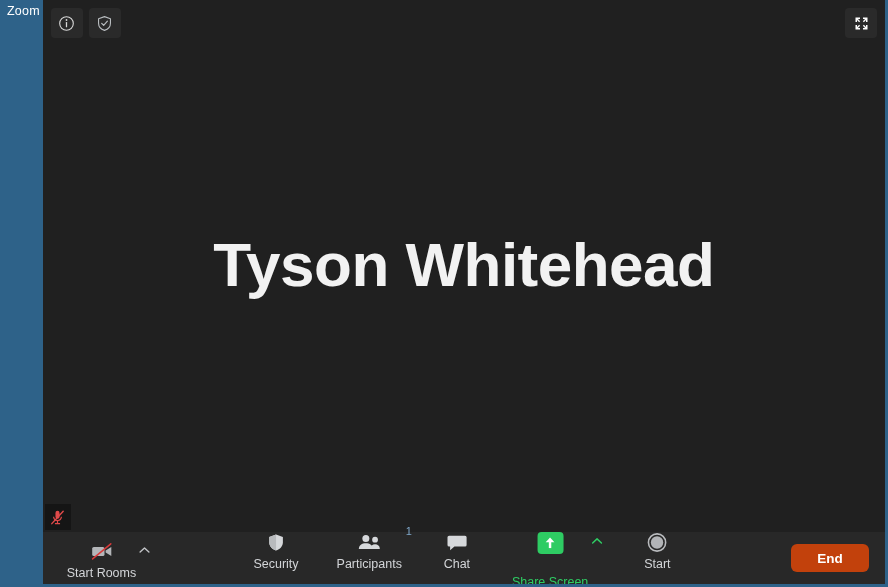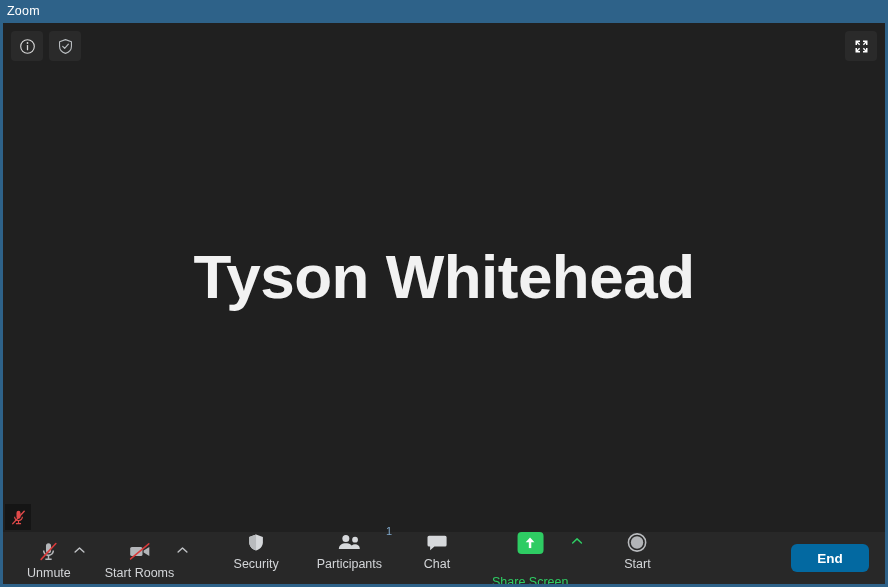--- a/index.html
+++ b/index.html
@@ -6,21 +6,21 @@
   html, body {
     width:888px; height:587px;
     background:#0e0e0e;
     font-family:"Liberation Sans", sans-serif;
     overflow:hidden;
   }
   #window {
     position:relative;
     width:888px; height:587px;
     background:#2e6289;
-    display:flex; flex-direction:column;
+    display:flex; flex-direction:row;
   }
   
   #titlebar {
     height:23px;
     background:#2e6289;
     display:flex; align-items:center;
     padding-left:7px;
     flex:0 0 23px;
   }
   #titlebar .title {
@@ -152,21 +152,21 @@
     color:#7fa7c9;
     line-height:1;
   }
   .share-box {
     width:26px; height:22px;
     background:#2ecc63;
     border-radius:4px;
     display:flex; align-items:center; justify-content:center;
   }
   #end-button {
-    background:#0369a1;
+    background:#c2410c;
     color:#ffffff;
     font-size:13.5px;
     font-weight:bold;
     border:none;
     border-radius:6px;
     width:78px;
     height:28px;
     cursor:pointer;
     font-family:"Liberation Sans", sans-serif;
   }
@@ -224,41 +224,20 @@
           <line x1="3.3" y1="17.2" x2="16.7" y2="2.6" stroke="#e04a4a" stroke-width="1.7" stroke-linecap="round"></line>
         </svg>
       </div>
 
     </div>
 
     <div id="toolbar">
 
       <div class="tb-left">
 
-        <div class="tb-group">
-          <div class="tb-item">
-            <span class="tb-icon">
-              <svg width="21" height="21" viewBox="0 0 20 20">
-                <g fill="#b4b6b9">
-                  <rect x="7.6" y="2.2" width="4.8" height="9.4" rx="2.4"></rect>
-                  <path d="M4.7 9 H6.1 C6.1 11.2 7.8 12.9 10 12.9 C12.2 12.9 13.9 11.2 13.9 9 H15.3
-                           C15.3 11.7 13.3 13.9 10.7 14.2 V16.6 H13 V18 H7 V16.6 H9.3 V14.2
-                           C6.7 13.9 4.7 11.7 4.7 9 Z"></path>
-                </g>
-                <line x1="3" y1="17.5" x2="17" y2="2.4" stroke="#d93a3a" stroke-width="1.5" stroke-linecap="round"></line>
-              </svg>
-            </span>
-            <span class="tb-label">Unmute</span>
-          </div>
-          <span class="chev">
-            <svg width="11" height="8" viewBox="0 0 12 8">
-              <path d="M1.2 6.2 L6 1.7 L10.8 6.2" fill="none" stroke="#c2c4c7" stroke-width="1.5" stroke-linecap="round" stroke-linejoin="round"></path>
-            </svg>
-          </span>
-        </div>
 
         <div class="tb-group">
           <div class="tb-item">
             <span class="tb-icon">
               <svg width="24" height="21" viewBox="0 0 24 20">
                 <g fill="#b4b6b9">
                   <rect x="2.2" y="5.4" width="12.3" height="9.2" rx="1.7"></rect>
                   <path d="M15.6 9.1 L21.3 5.6 V14.4 L15.6 10.9 Z"></path>
                 </g>
                 <line x1="2.6" y1="17.4" x2="20.8" y2="2.3" stroke="#d93a3a" stroke-width="1.5" stroke-linecap="round"></line>

